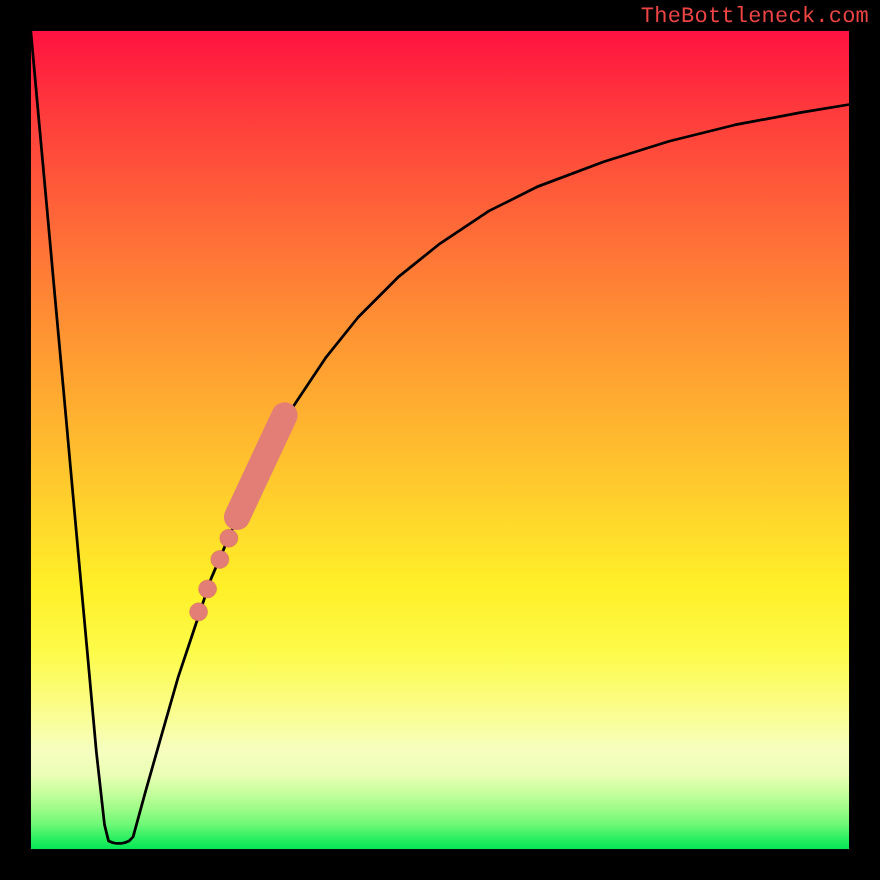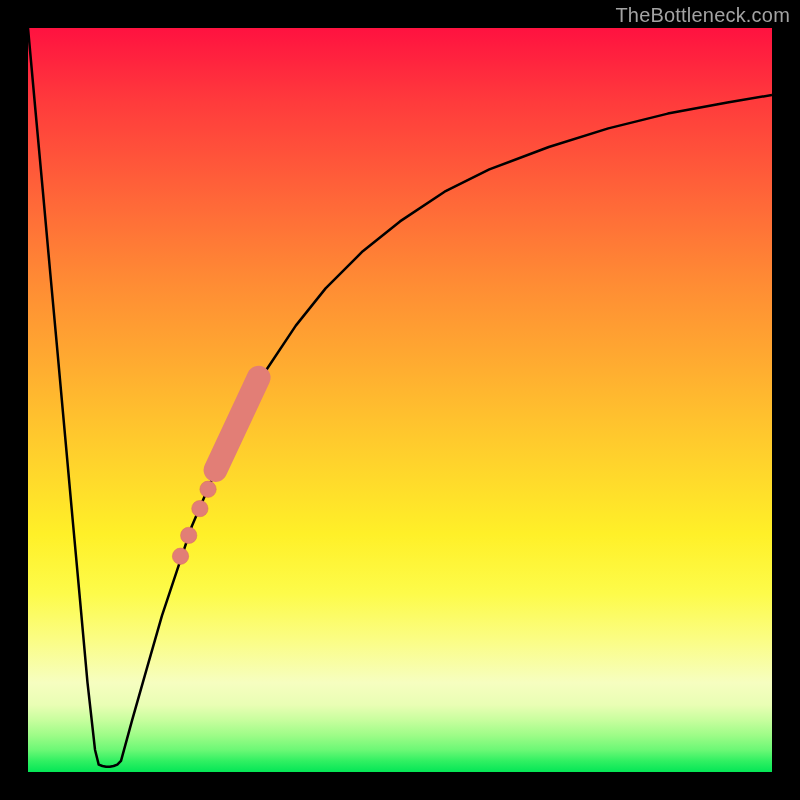--- a/index.html
+++ b/index.html
@@ -45,24 +45,25 @@
       #9ffc88 95%,
       #6df876 97%,
       #31f062 98.5%,
       #04e656 100%
     );
   }
   .watermark {
     position: absolute;
     top: 4px;
     right: 10px;
-    color: #a3a3a3;
+    color: #ef4444;
     font-size: 20px;
     letter-spacing: 0.2px;
     user-select: none;
+    font-family: Liberation Mono, monospace;
   }
   svg {
     position: absolute;
     inset: 0;
   }
 </style>
 </head>
 <body>
 
 <div class="frame">

